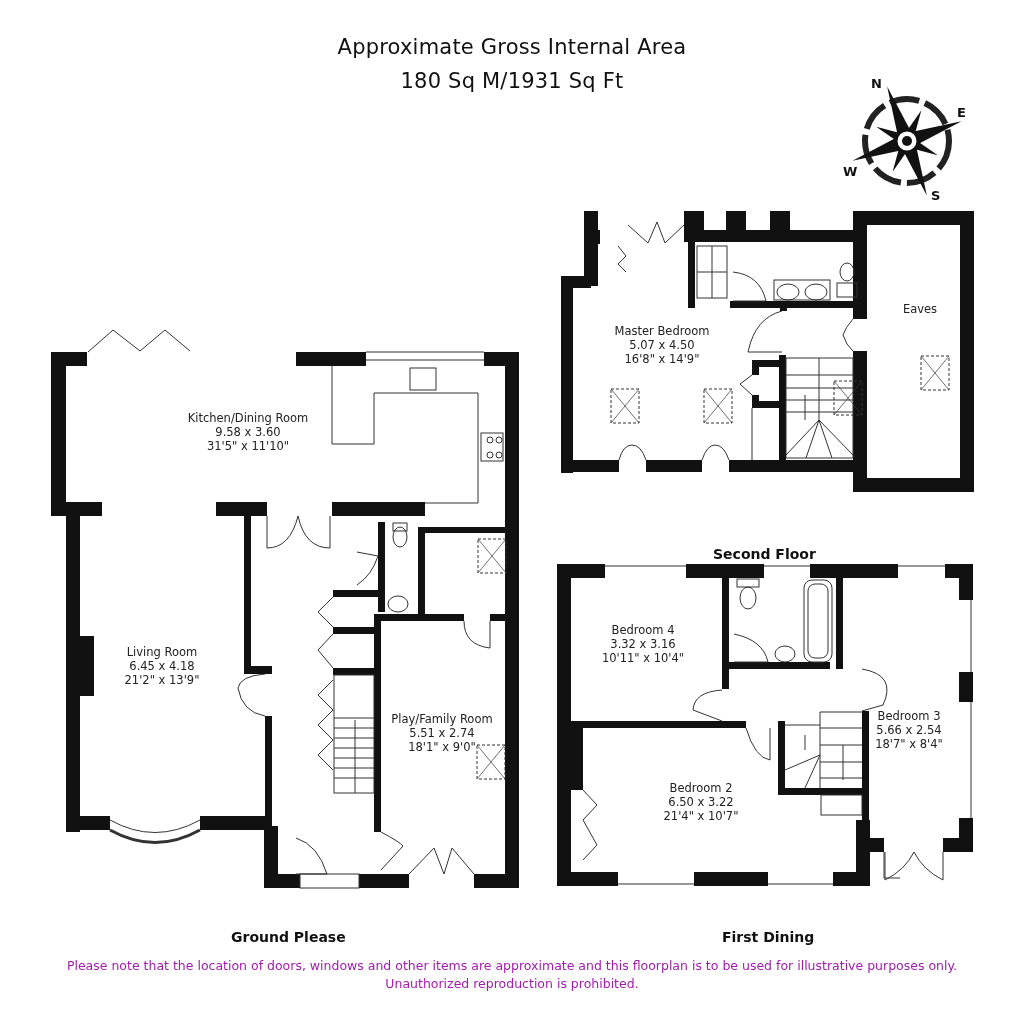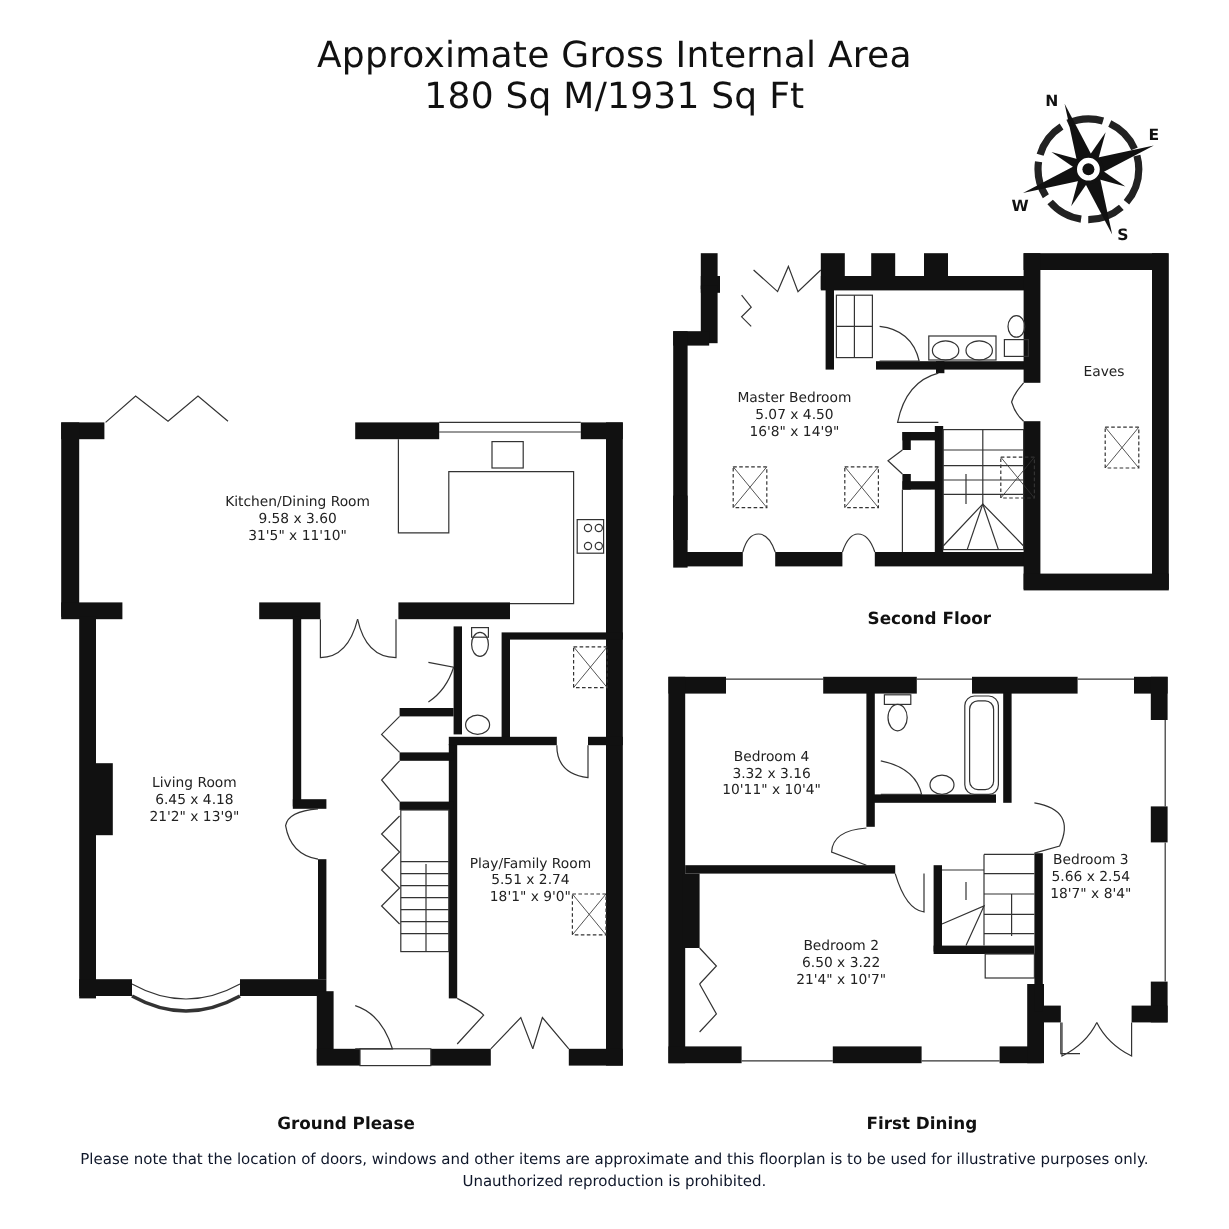--- a/index.html
+++ b/index.html
@@ -1,26 +1,26 @@
 <!DOCTYPE html>
 <html><head>
 <meta charset="utf-8">
 <style>
   html, body { margin: 0; padding: 0; background: #ffffff; }
   body { width: 1024px; height: 1024px; position: relative; overflow: hidden;
          font-family: "DejaVu Sans", "Liberation Sans", sans-serif; color: #111; }
   .title { position: absolute; left: 0; width: 1024px; text-align: center;
-           font-size: 30px; line-height: 34px; color: #111; letter-spacing: 0.2px; }
+           font-size: 21px; line-height: 34px; color: #111; letter-spacing: 0.2px; }
   .title.l1 { top: 30px; }
   .title.l2 { top: 64px; }
   svg.plan { position: absolute; left: 0; top: 0; }
   .room-label { font-family: "DejaVu Sans", sans-serif; font-size: 11.5px; fill: #222; text-anchor: middle; }
   .floor-label { position: absolute; font-weight: bold; font-size: 14px; color: #111; }
   .disclaimer { position: absolute; left: 60px; width: 904px; top: 957px; text-align: center;
-                font-size: 12.5px; line-height: 18px; color: #0f172a; }
+                font-size: 12.5px; line-height: 18px; color: #a21caf; }
   .compass-letter { font-family: "DejaVu Sans", sans-serif; font-weight: bold; font-size: 13px; fill: #111; }
 </style>
 </head>
 <body>
 
 <div class="title l1">Approximate Gross Internal Area</div>
 <div class="title l2">180 Sq M/1931 Sq Ft</div>
 
 <svg class="plan" width="1024" height="1024" viewBox="0 0 1024 1024">
   <defs>
@@ -310,15 +310,15 @@
   <text class="room-label" x="909" y="734">5.66 x 2.54</text>
   <text class="room-label" x="909" y="748">18'7" x 8'4"</text>
 
   <text class="room-label" x="701" y="792">Bedroom 2</text>
   <text class="room-label" x="701" y="806">6.50 x 3.22</text>
   <text class="room-label" x="701" y="820">21'4" x 10'7"</text>
 </svg>
 
 <div class="floor-label" style="left:231px; top:929px;">Ground Please</div>
 <div class="floor-label" style="left:722px; top:929px;">First Dining</div>
-<div class="floor-label" style="left:713px; top:508px;margin-left:10px;">Second Floor</div>
+<div class="floor-label" style="left:713px; top:546px;">Second Floor</div>
 
 <div class="disclaimer">Please note that the location of doors, windows and other items are approximate and this floorplan is to be used for illustrative purposes only. Unauthorized reproduction is prohibited.</div>
 
 </body></html>

